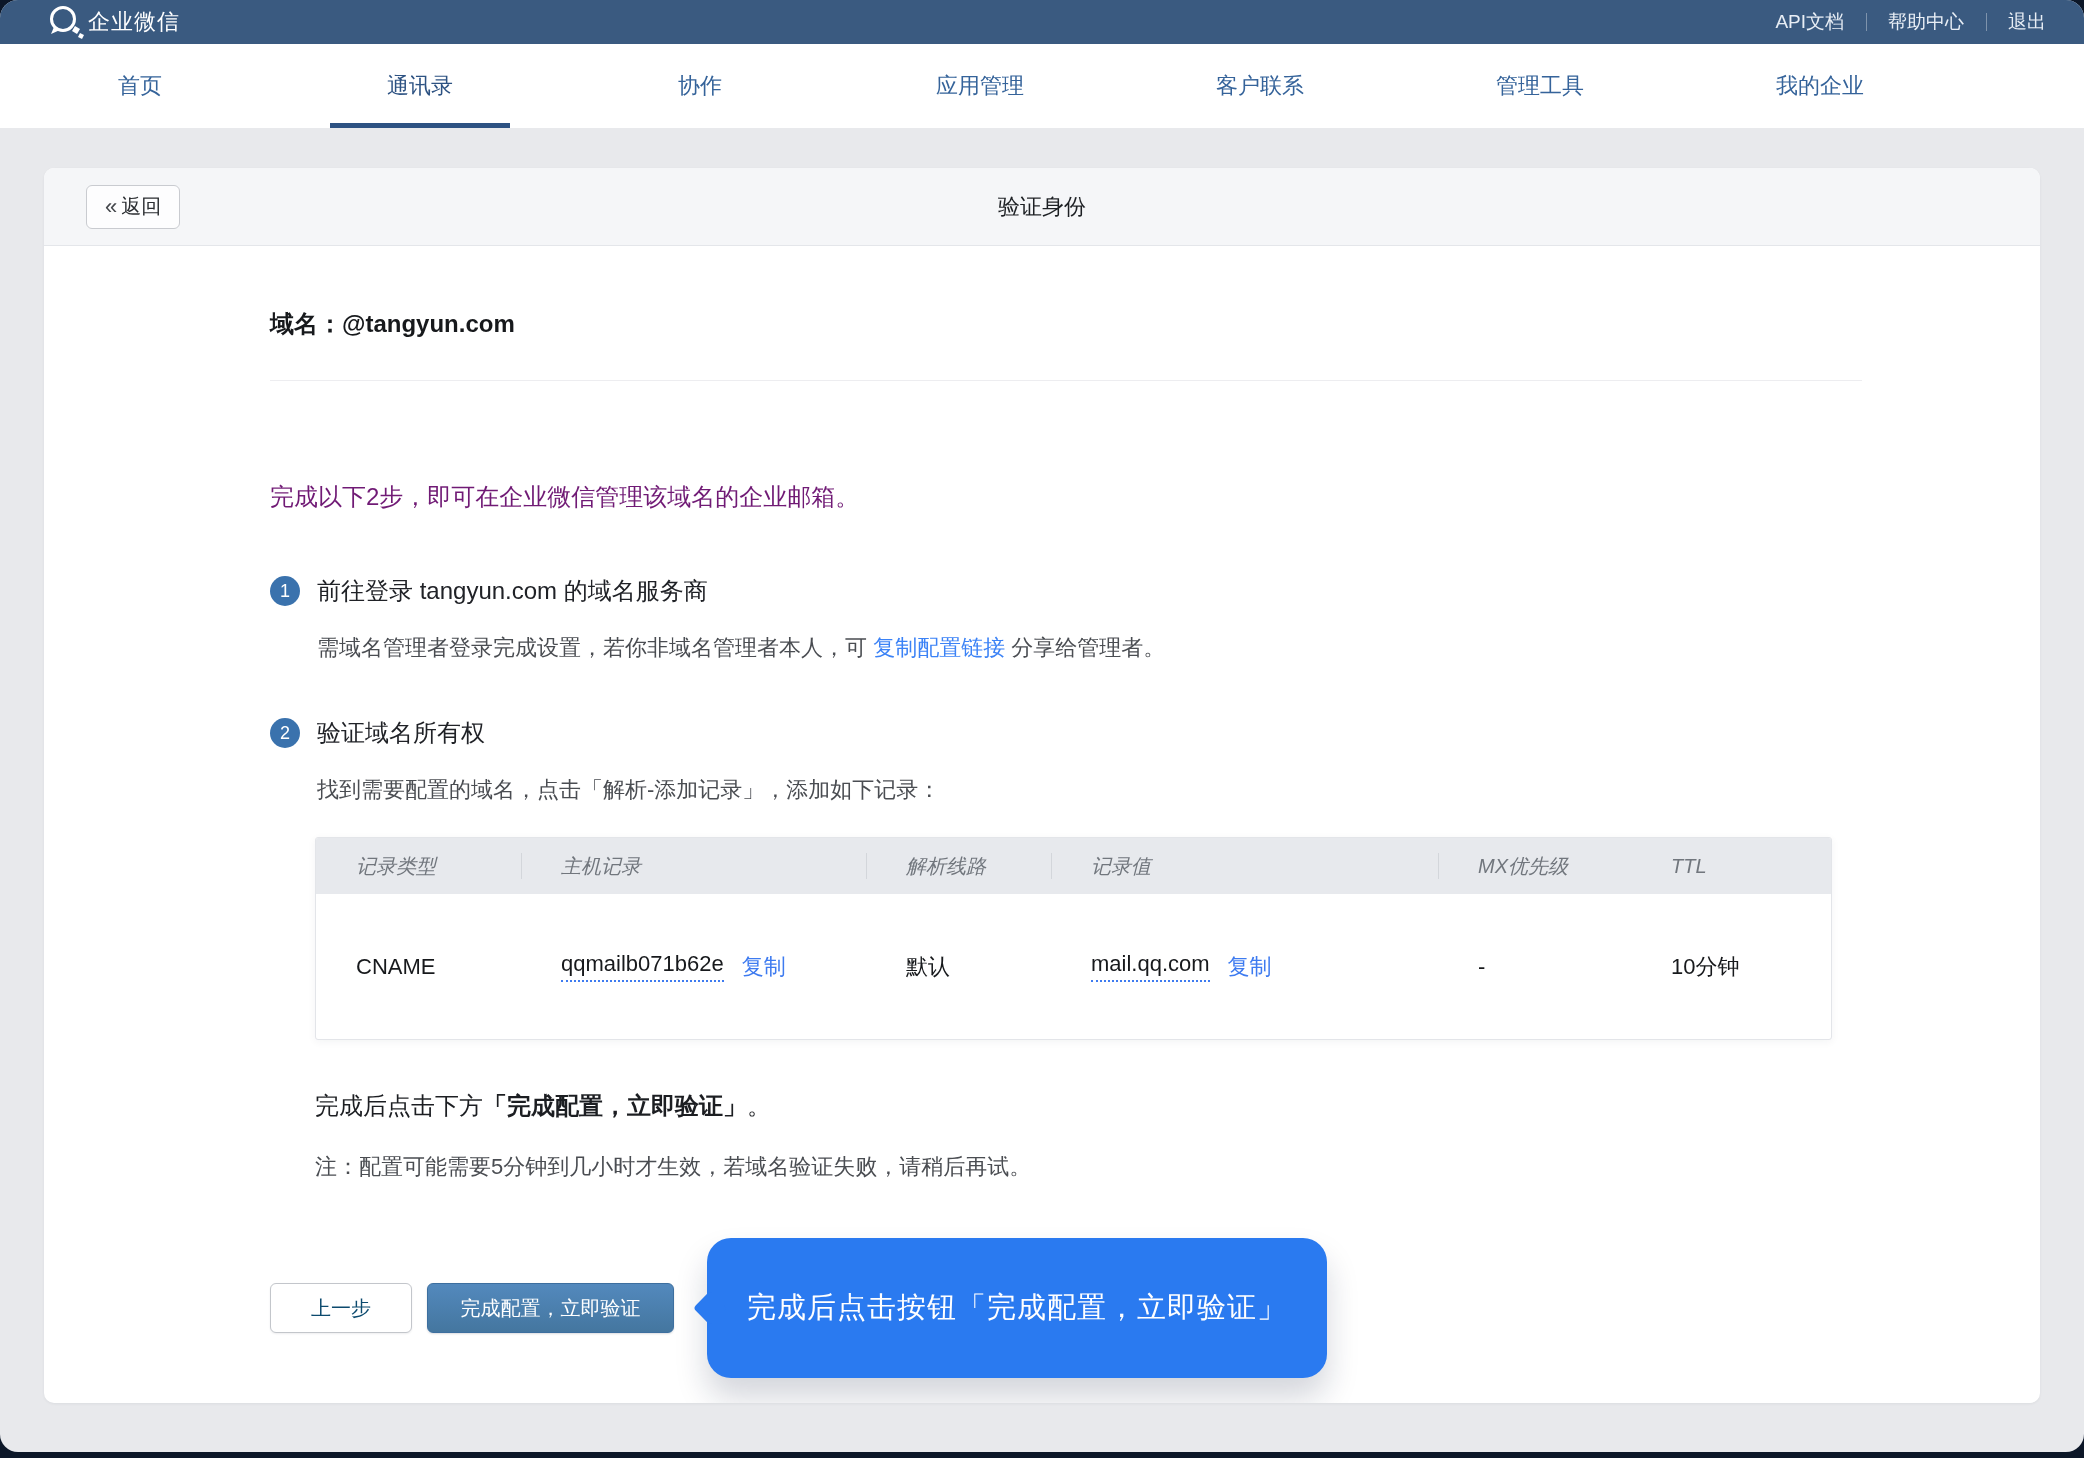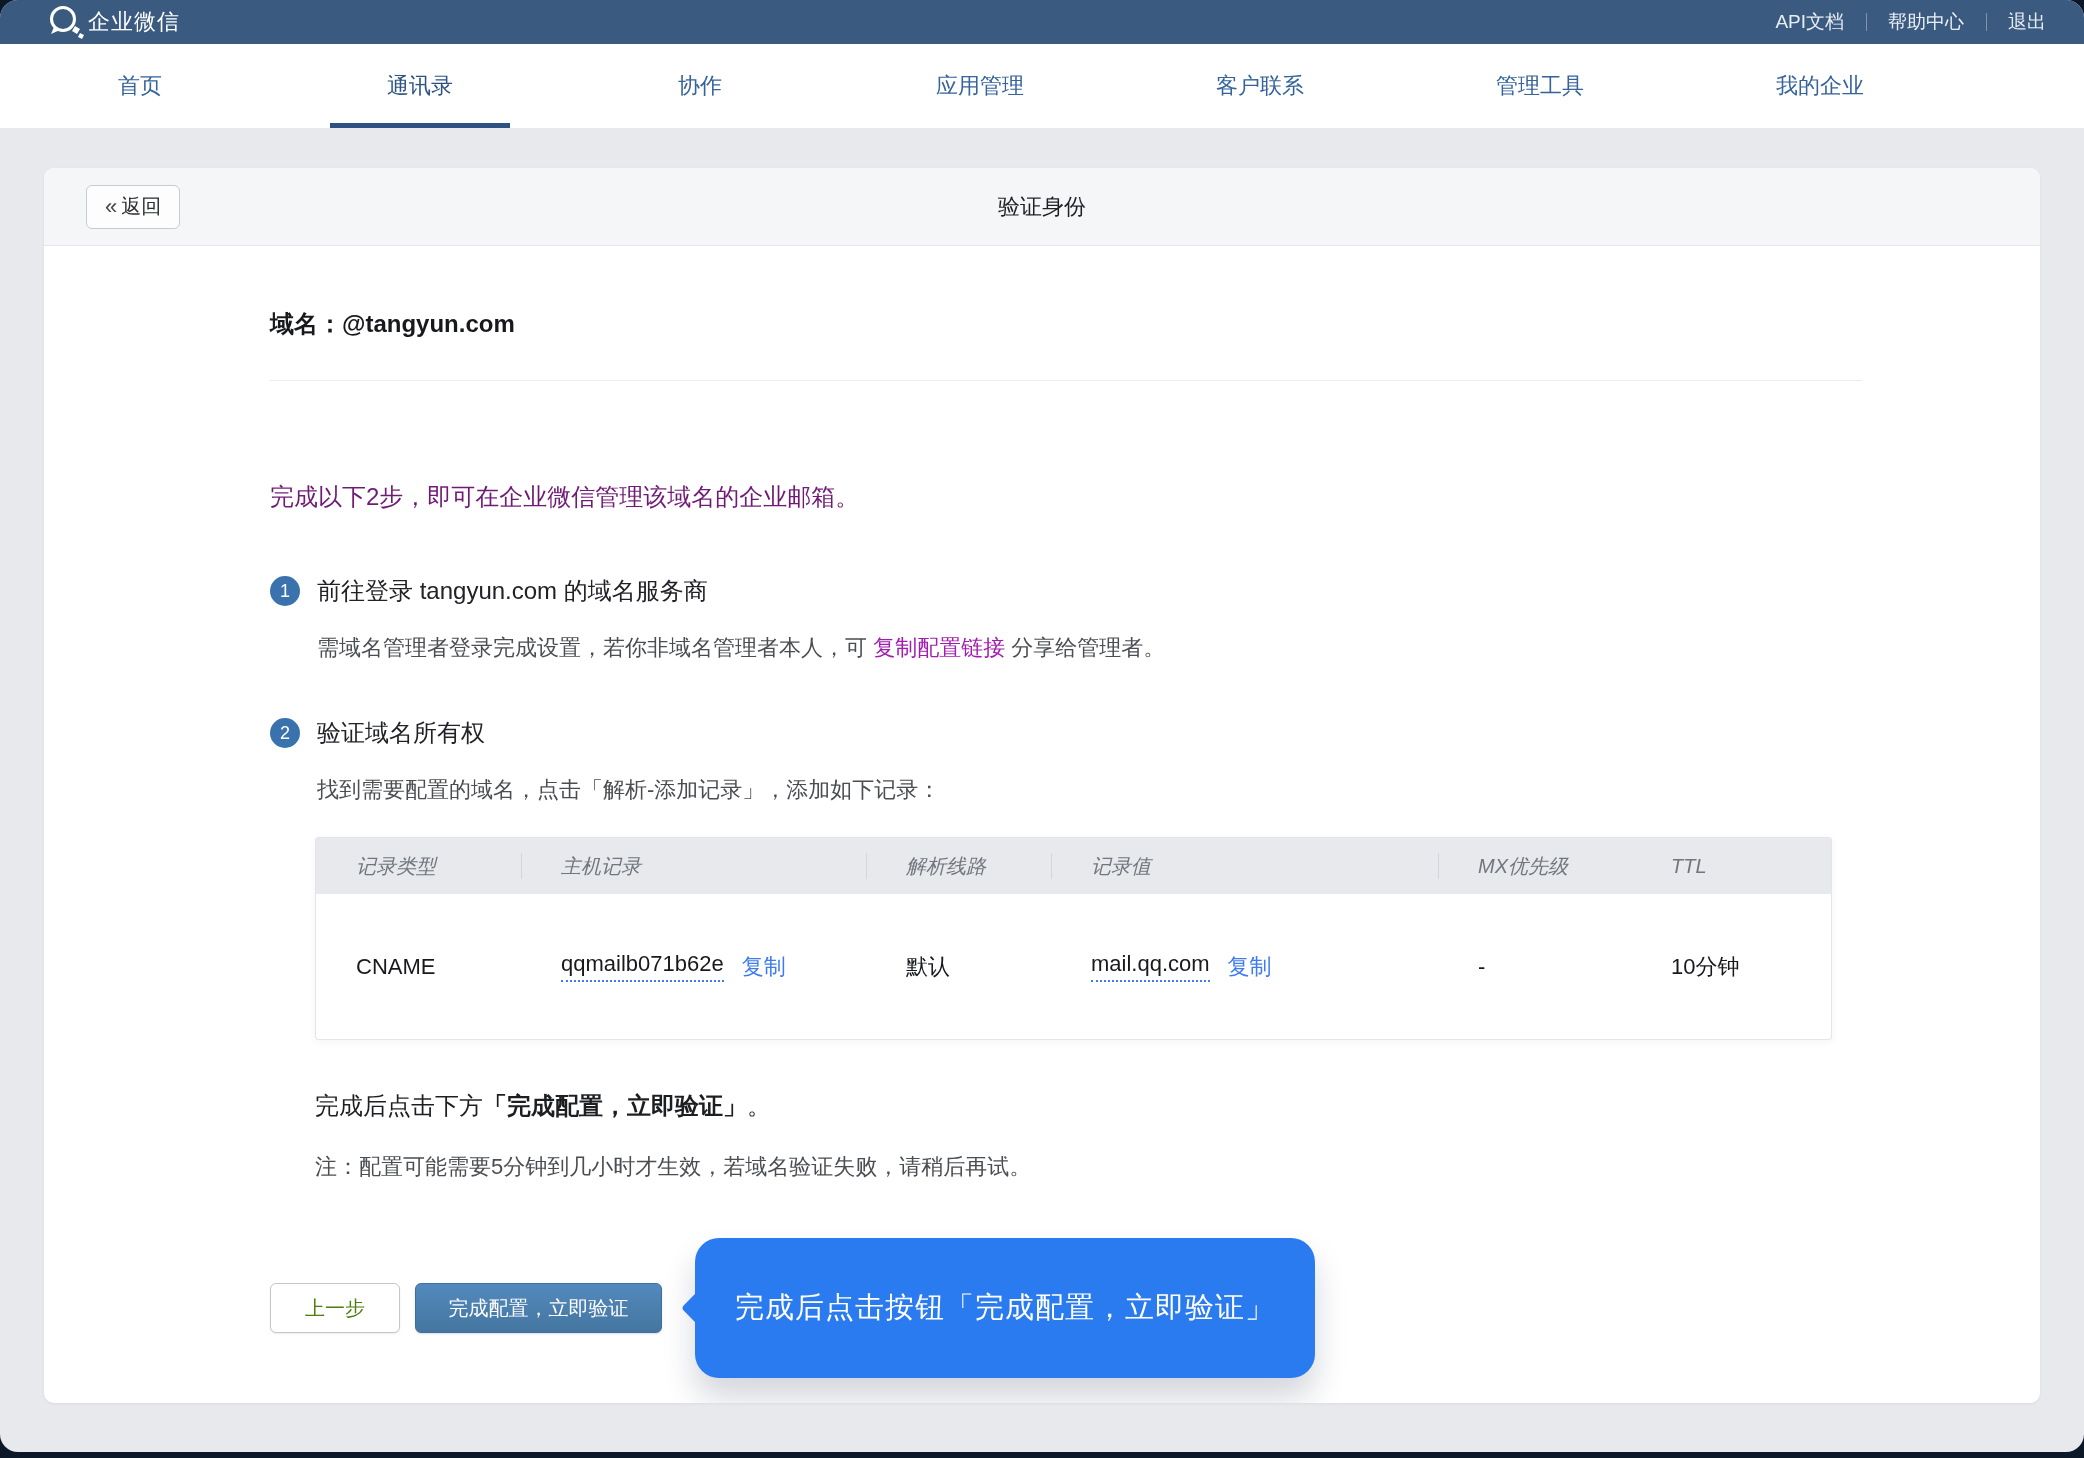--- a/index.html
+++ b/index.html
@@ -94,21 +94,21 @@
   .step-num {
     width:30px; height:30px; border-radius:50%;
     background:#3a72ad; color:#ffffff;
     font-size:18px; line-height:30px; text-align:center; flex:0 0 30px;
   }
   .step-title { font-size:24px; color:#202227; font-weight:500; }
   .step-desc {
     margin:26px 0 0 47px;
     font-size:22px; color:#4a4d52; line-height:30px;
   }
-  .inline-link { color:#a21caf; text-decoration:none; cursor:pointer; }
+  .inline-link { color:#3b82f6; text-decoration:none; cursor:pointer; }
 
   
   .dns-table {
     margin:32px 0 0 45px;
     width:1517px;
     border:1px solid #e3e5e9;
     border-radius:3px;
     background:#fff;
     box-shadow:0 2px 8px rgba(20,30,50,.05);
   }
@@ -147,21 +147,21 @@
   .actions {
     margin-top:56px;
     display:flex; align-items:center;
     position:relative;
   }
   .btn {
     height:50px; border-radius:6px; cursor:pointer; font-family:inherit;
     font-size:20px;
   }
   .btn-prev {
-    width:130px; background:#ffffff; border:1px solid #c3c6cb; color:#4d7c0f;
+    width:142px; background:#ffffff; border:1px solid #c3c6cb; color:#0c4a6e;
     box-shadow:0 1px 2px rgba(20,30,50,.08);
   }
   .btn-primary {
     width:247px; margin-left:15px;
     background:linear-gradient(#5389bd,#44769f);
     border:1px solid #3d6f9f; color:#ffffff;
     box-shadow:0 1px 2px rgba(20,30,50,.15);
   }
   .tooltip {
     margin-left:33px;

